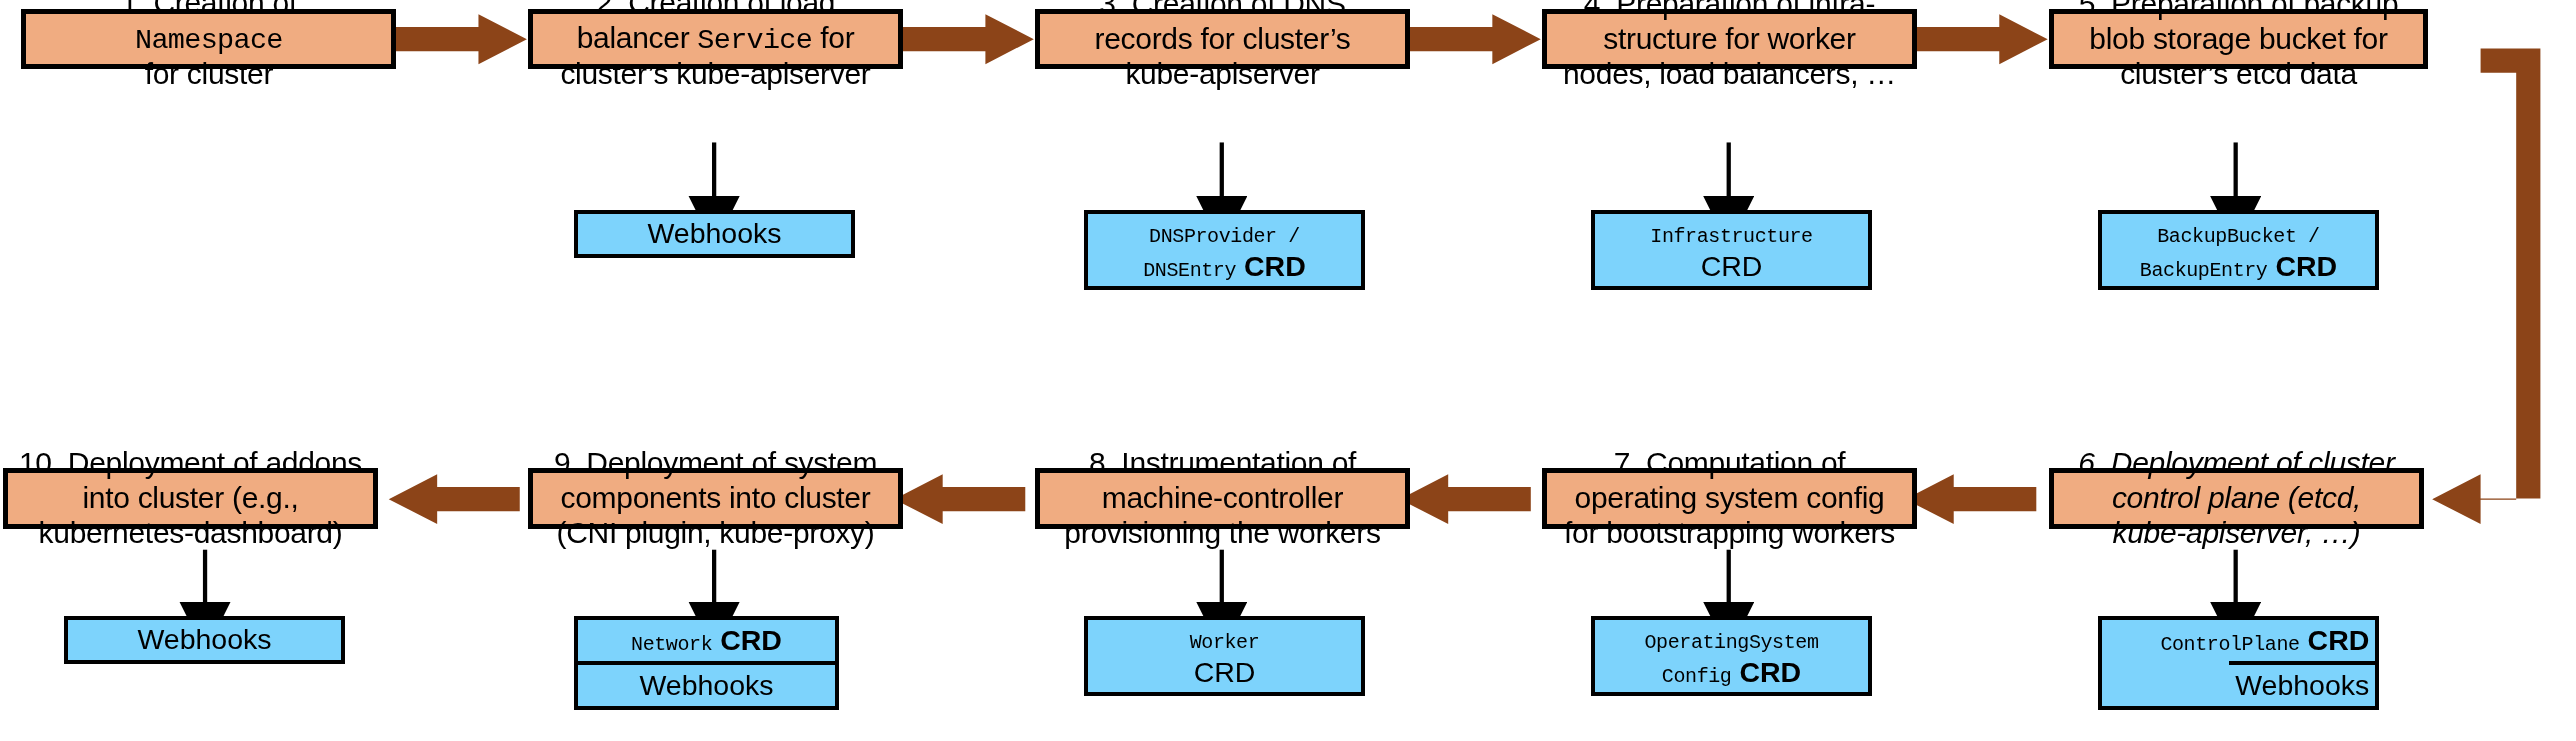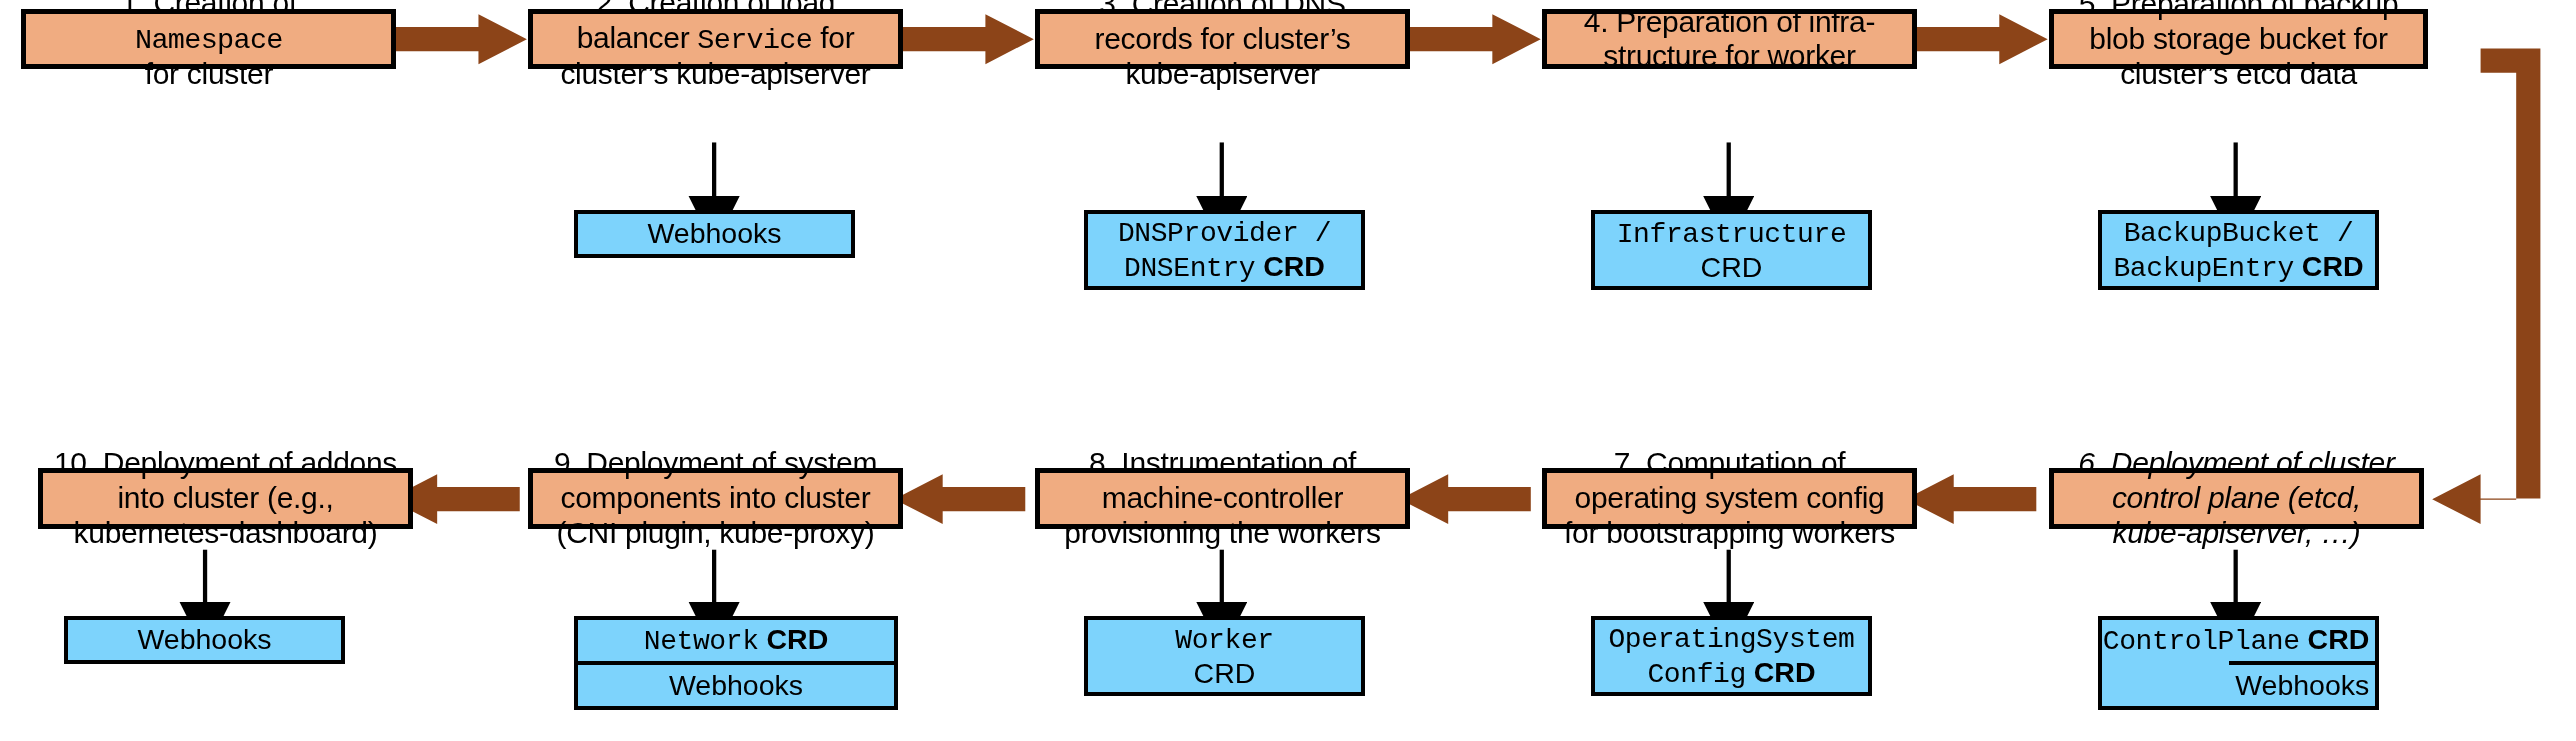--- a/index.html
+++ b/index.html
@@ -63,21 +63,21 @@
     border-top: 4.3px solid #000000;
   }
   .artifact-text {
     font-family: "Liberation Sans", sans-serif;
     font-size: 28.5px;
     line-height: 1.18;
     color: #000000;
   }
   .artifact-text .mono {
     font-family: "Liberation Mono", monospace;
-    font-size: 28px;
+    font-size: 20px;
     letter-spacing: -0.4px;
   }
   .artifact-text .crd {
     font-family: "Liberation Sans", sans-serif;
     font-weight: bold;
     font-size: 28.5px;
   }
   .artifact-text .crd-plain {
     font-family: "Liberation Sans", sans-serif;
     font-weight: normal;
@@ -188,20 +188,21 @@
       <span>3. Creation of DNS</span><br>
       <span>records for cluster’s</span><br>
       <span>kube-apiserver</span>
     </div>
   </div>
 
   <div class="step-box" style="left:1542px; top:9.3px; width:375px; height:60px;">
     <div class="step-text">
       <span>4. Preparation of infra-</span><br>
       <span>structure for worker</span><br>
+      <span>nodes, load balancers, …</span>
     </div>
   </div>
 
   <div class="step-box" style="left:2049px; top:9.3px; width:379px; height:60px;">
     <div class="step-text">
       <span>5. Preparation of backup</span><br>
       <span>blob storage bucket for</span><br>
       <span>cluster’s etcd data</span>
     </div>
   </div>
@@ -232,21 +233,21 @@
 
   <div class="artifact-box" style="left:2098px; top:210px; width:281px; height:80px;">
     <div class="artifact-row">
       <span class="artifact-text">
         <span class="mono">BackupBucket /</span><br>
         <span class="mono">BackupEntry</span>&nbsp;<span class="crd">CRD</span>
       </span>
     </div>
   </div>
 
-  <div class="step-box" style="left:38px; top:468px; width:375px; height:61px;">
+  <div class="step-box" style="left:3px; top:468px; width:375px; height:61px;">
     <div class="step-text">
       <span>10. Deployment of addons</span><br>
       <span>into cluster (e.g.,</span><br>
       <span>kubernetes-dashboard)</span>
     </div>
   </div>
 
   <div class="step-box" style="left:528px; top:468px; width:375px; height:61px;">
     <div class="step-text">
       <span>9. Deployment of system</span><br>
@@ -278,21 +279,21 @@
       <span>kube-apiserver, …)</span>
     </div>
   </div>
 
   <div class="artifact-box" style="left:64px; top:616px; width:281px; height:48px;">
     <div class="artifact-row">
       <span class="artifact-text">Webhooks</span>
     </div>
   </div>
 
-  <div class="artifact-box" style="left:574px; top:616px; width:324px; height:94px;">
+  <div class="artifact-box" style="left:574px; top:616px; width:265px; height:94px;">
     <div class="artifact-row">
       <span class="artifact-text">
         <span class="mono">Network</span>&nbsp;<span class="crd">CRD</span>
       </span>
     </div>
     <div class="artifact-row">
       <span class="artifact-text">Webhooks</span>
     </div>
   </div>
 

